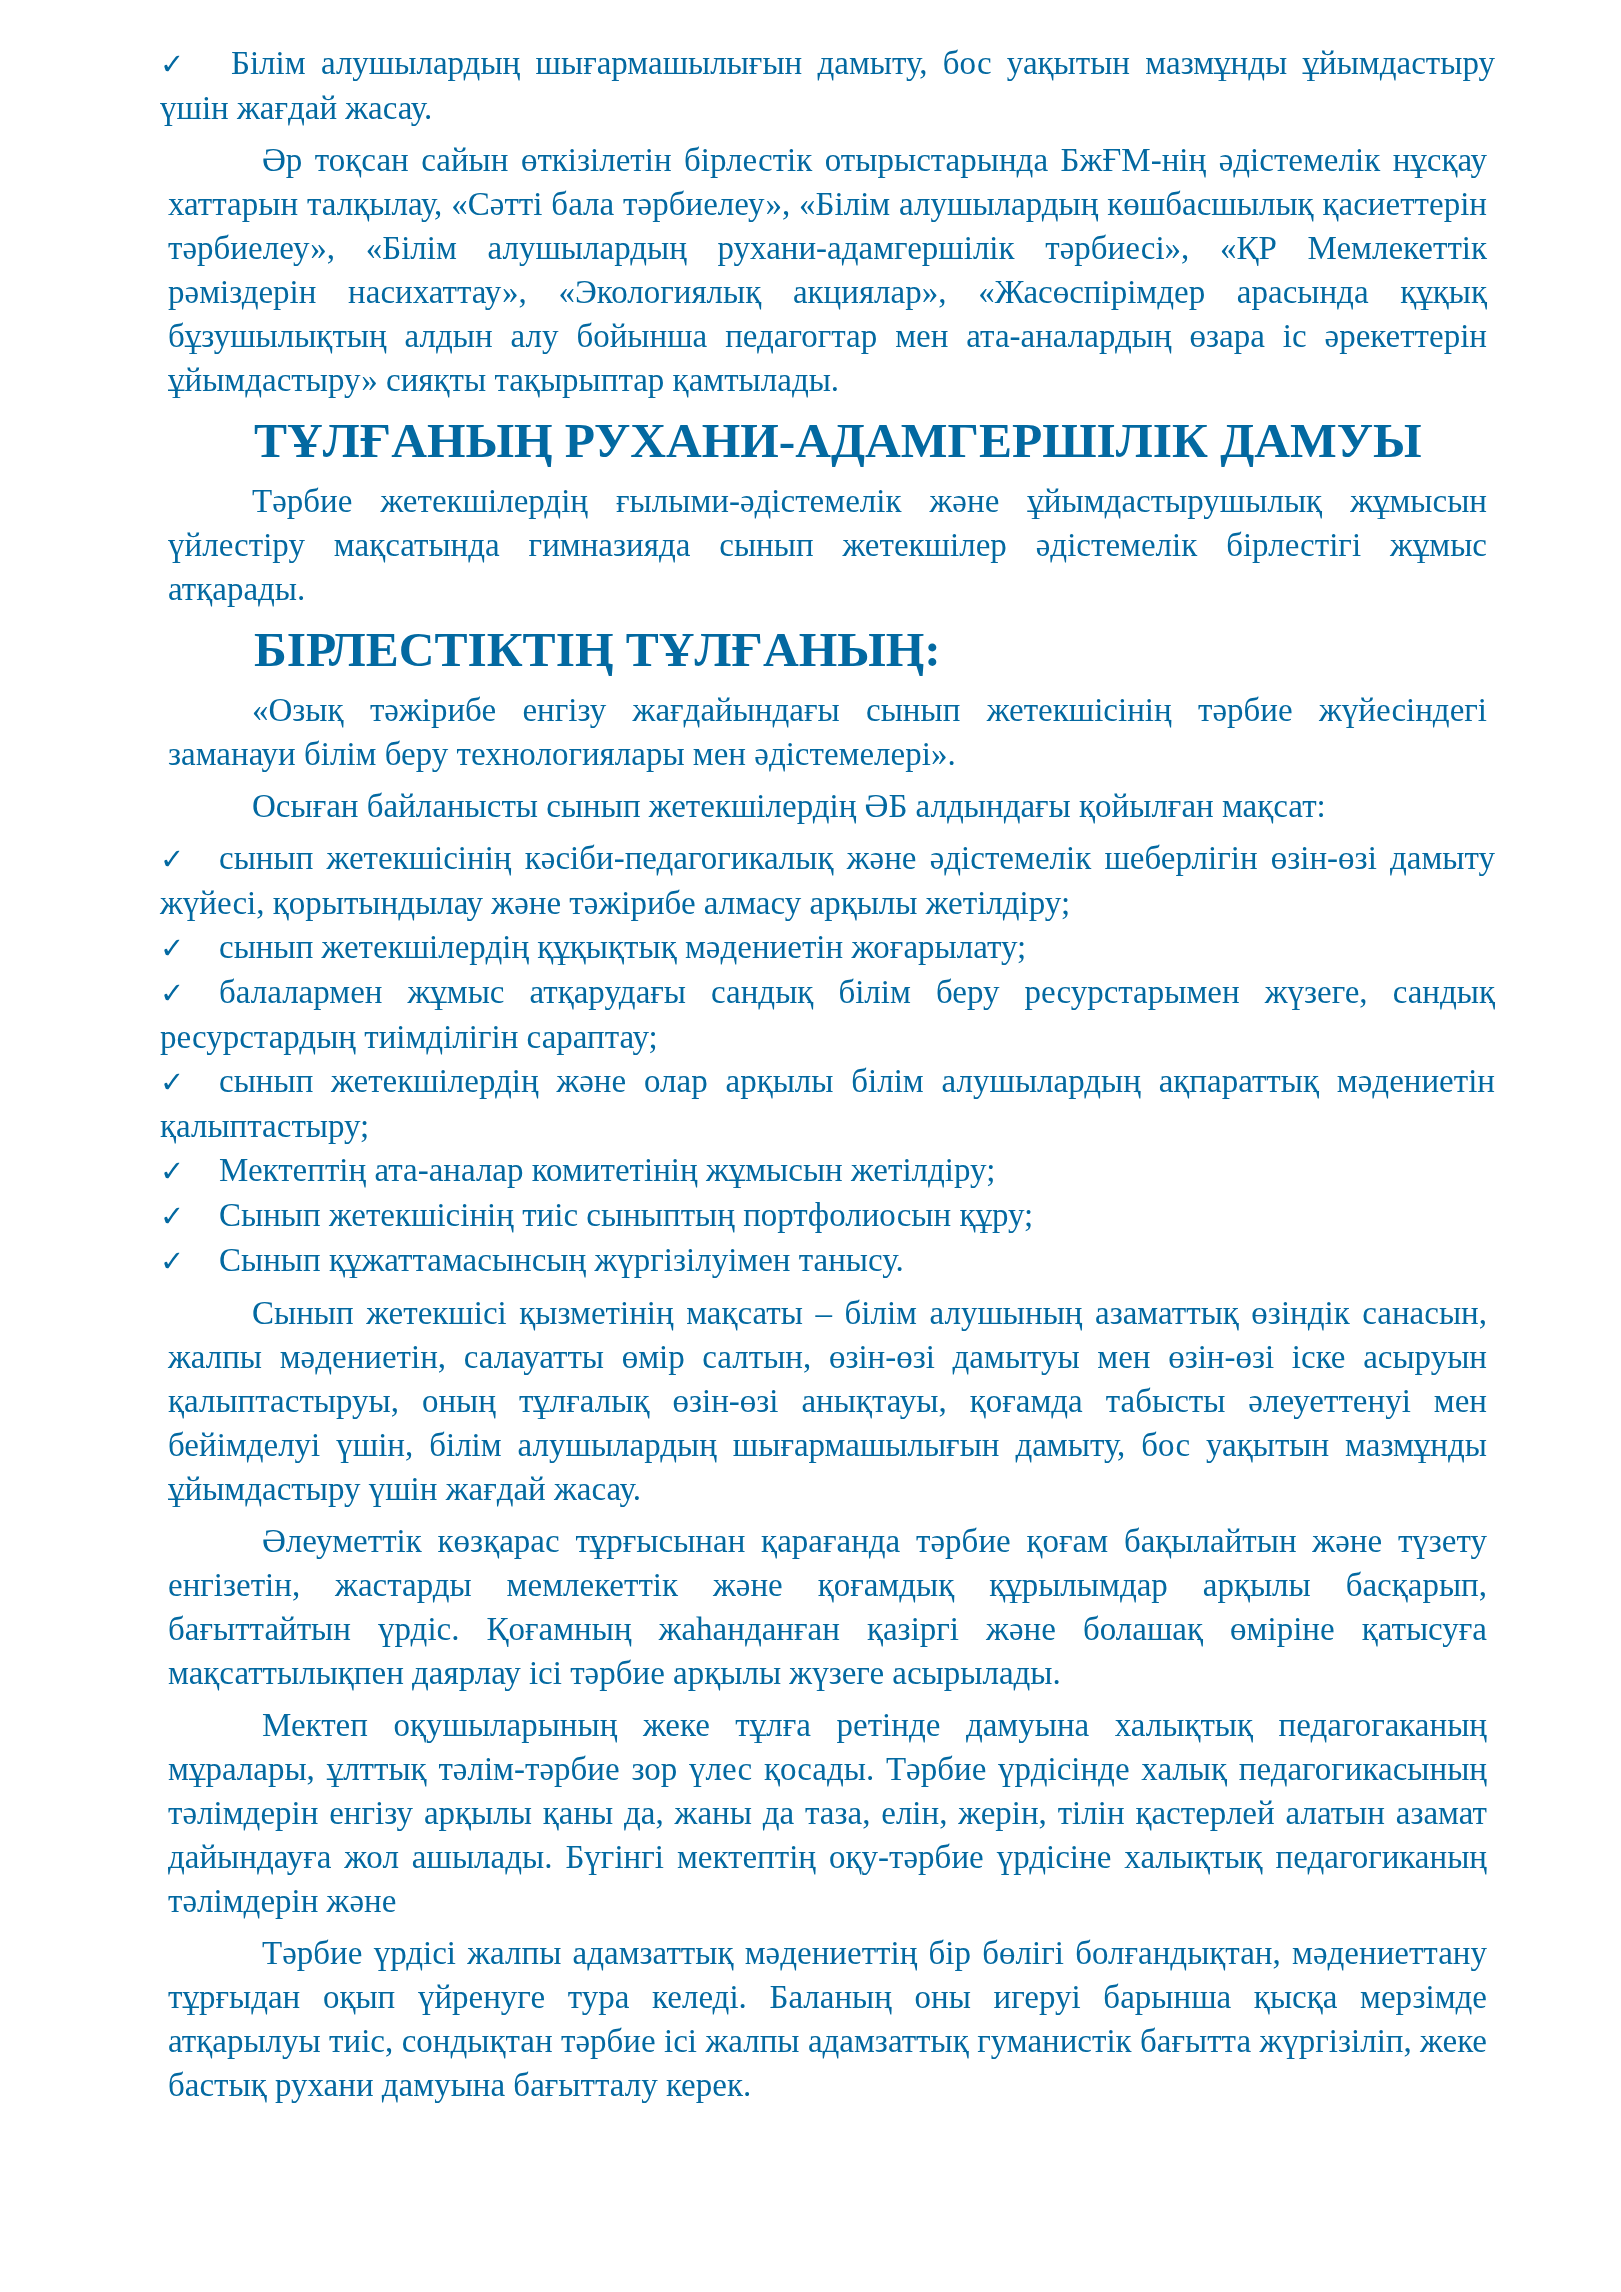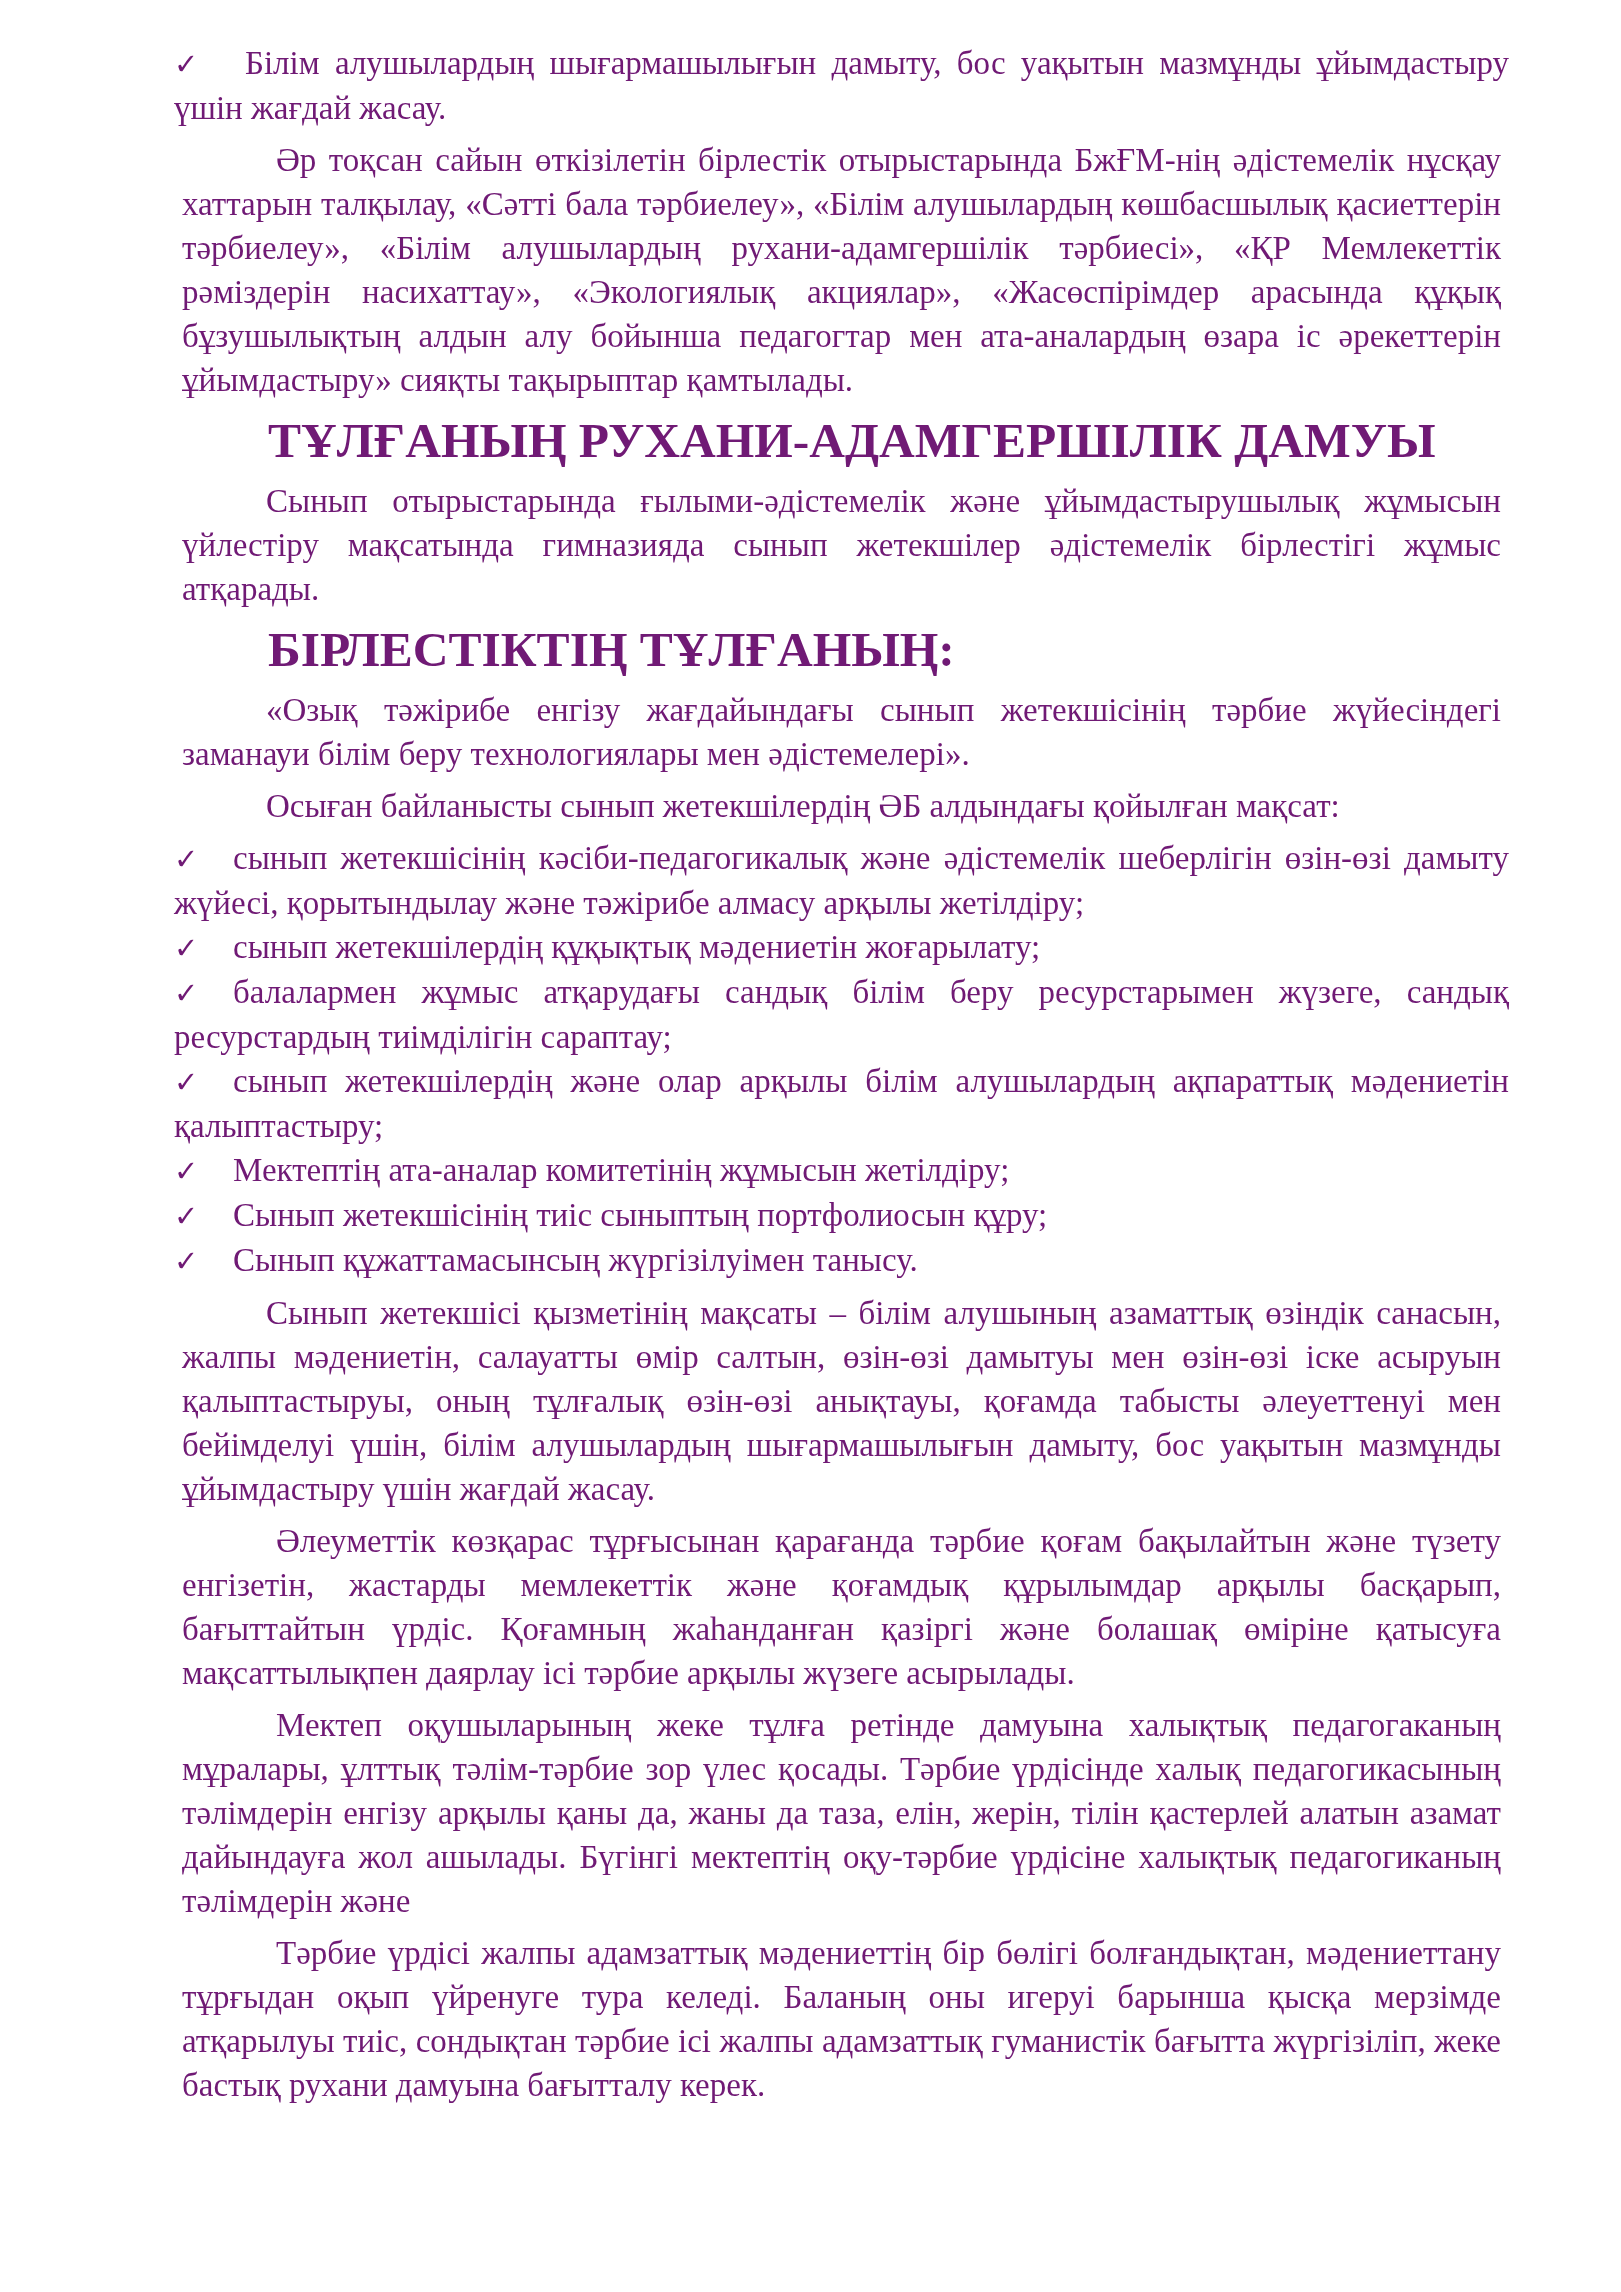--- a/index.html
+++ b/index.html
@@ -1,25 +1,25 @@
 <!DOCTYPE html>
 <html><head>
 <meta charset="utf-8">
 <style>
   html, body { margin: 0; padding: 0; background: #ffffff; }
   body { width: 1621px; height: 2293px; position: relative; overflow: hidden; }
   .page {
     position: absolute;
-    left: 174px;
+    left: 160px;
     top: 41px;
     width: 1335px;
     font-family: "Liberation Serif", "DejaVu Serif", serif;
     font-size: 33px;
     line-height: 44px;
-    color: #701a75;
+    color: #0369a1;
   }
   .p {
     margin: 8px;
     text-align: justify;
     text-indent: 84px;
   }
   .p.indent-wide { text-indent: 94px; }
   .heading {
     margin: 16px;
     font-weight: bold;
@@ -43,21 +43,21 @@
 </head>
 <body>
 
 <div class="page">
   <p class="check first"><span class="mark">✓</span><span>Білім алушылардың шығармашылығын дамыту, бос уақытын мазмұнды ұйымдастыру үшін жағдай жасау.</span></p>
 
   <p class="p indent-wide">Әр тоқсан сайын өткізілетін бірлестік отырыстарында БжҒМ-нің әдістемелік нұсқау хаттарын талқылау, «Сәтті бала тәрбиелеу», «Білім алушылардың көшбасшылық қасиеттерін тәрбиелеу», «Білім алушылардың рухани-адамгершілік тәрбиесі», «ҚР Мемлекеттік рәміздерін насихаттау», «Экологиялық акциялар», «Жасөспірімдер арасында құқық бұзушылықтың алдын алу бойынша педагогтар мен ата-аналардың өзара іс әрекеттерін ұйымдастыру» сияқты тақырыптар қамтылады.</p>
 
   <h2 class="heading">ТҰЛҒАНЫҢ РУХАНИ-АДАМГЕРШІЛІК ДАМУЫ</h2>
 
-  <p class="p">Сынып отырыстарында ғылыми-әдістемелік және ұйымдастырушылық жұмысын үйлестіру мақсатында гимназияда сынып жетекшілер әдістемелік бірлестігі жұмыс атқарады.</p>
+  <p class="p">Тәрбие жетекшілердің ғылыми-әдістемелік және ұйымдастырушылық жұмысын үйлестіру мақсатында гимназияда сынып жетекшілер әдістемелік бірлестігі жұмыс атқарады.</p>
 
   <h2 class="heading">БІРЛЕСТІКТІҢ ТҰЛҒАНЫҢ:</h2>
 
   <p class="p">«Озық тәжірибе енгізу жағдайындағы сынып жетекшісінің тәрбие жүйесіндегі заманауи білім беру технологиялары мен әдістемелері».</p>
 
   <p class="p">Осыған байланысты сынып жетекшілердің ӘБ алдындағы қойылған мақсат:</p>
 
   <p class="check"><span class="mark">✓</span><span>сынып жетекшісінің кәсіби-педагогикалық және әдістемелік шеберлігін өзін-өзі дамыту жүйесі, қорытындылау және тәжірибе алмасу арқылы жетілдіру;</span></p>
   <p class="check"><span class="mark">✓</span><span>сынып жетекшілердің құқықтық мәдениетін жоғарылату;</span></p>
   <p class="check"><span class="mark">✓</span><span>балалармен жұмыс атқарудағы сандық білім беру ресурстарымен жүзеге, сандық ресурстардың тиімділігін сараптау;</span></p>

